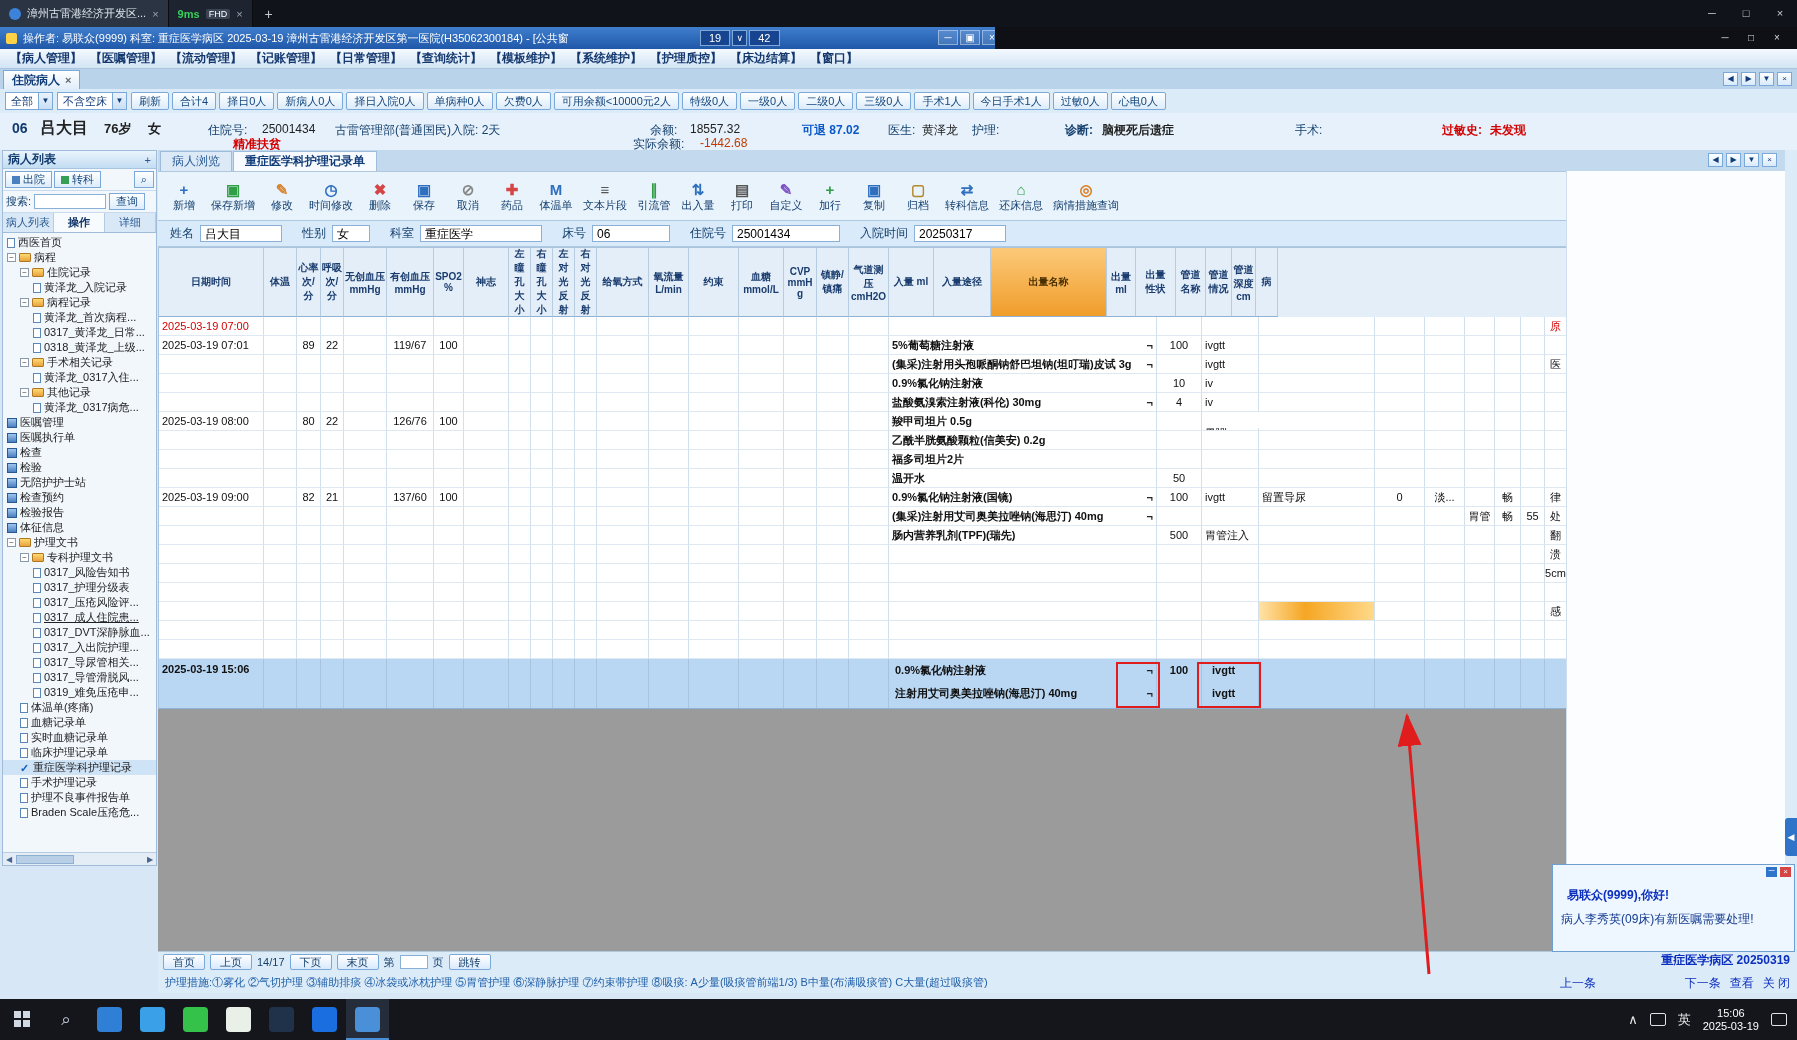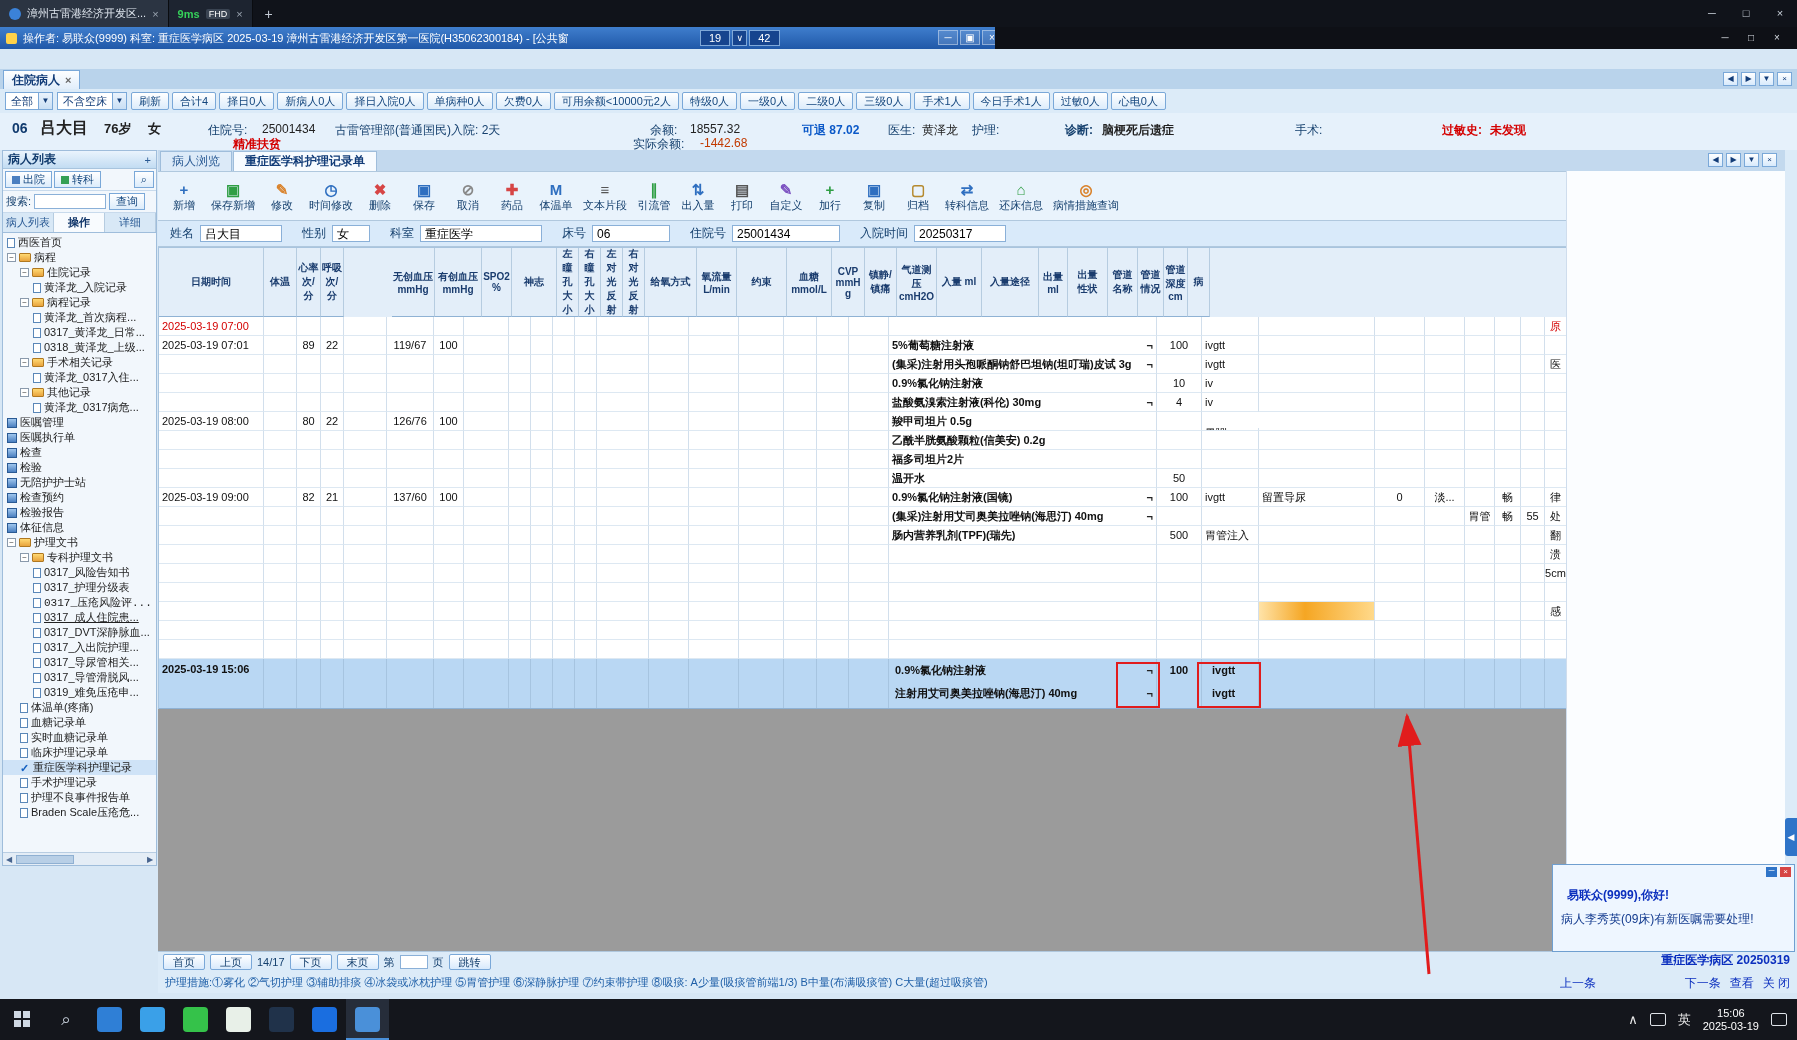--- a/index.html
+++ b/index.html
@@ -218,20 +218,35 @@
       </div>
     <div class="tb-dark">
       <div id="tb-outer-controls" class="wcg">
           <span class="wc">─</span>
           <span class="wc">□</span>
           <span class="wc">×</span>
         </div>
     </div>
   </div>
 
+  <div id="menu-bar">
+    <div id="menu-items">
+        <div class="menu-item">【病人管理】</div>
+        <div class="menu-item">【医嘱管理】</div>
+        <div class="menu-item">【流动管理】</div>
+        <div class="menu-item">【记账管理】</div>
+        <div class="menu-item">【日常管理】</div>
+        <div class="menu-item">【查询统计】</div>
+        <div class="menu-item">【模板维护】</div>
+        <div class="menu-item">【系统维护】</div>
+        <div class="menu-item">【护理质控】</div>
+        <div class="menu-item">【床边结算】</div>
+        <div class="menu-item">【窗口】</div>
+      </div>
+  </div>
 
   <div id="app-tab-strip">
     <div class="wtab">
       <span>住院病人</span>
       <span class="bclose">×</span>
     </div>
     <div id="ws-nav">
         <span class="navbox">◀</span>
         <span class="navbox">▶</span>
         <span class="navbox">▼</span>
@@ -419,21 +434,21 @@
           <span class="tlabel">专科护理文书</span>
         </div>
         <div class="tree-item" style="padding-left: 30px;">
           <span class="ic ic-doc"></span>
           <span class="tlabel">0317_风险告知书</span>
         </div>
         <div class="tree-item" style="padding-left: 30px;">
           <span class="ic ic-doc"></span>
           <span class="tlabel">0317_护理分级表</span>
         </div>
-        <div class="tree-item" style="padding-left: 30px; font-family: Liberation Mono, monospace;">
+        <div class="tree-item" style="padding-left: 30px;">
           <span class="ic ic-doc"></span>
           <span class="tlabel">0317_压疮风险评...</span>
         </div>
         <div class="tree-item" style="padding-left: 30px; text-decoration: underline;">
           <span class="ic ic-doc"></span>
           <span class="tlabel">0317_成人住院患...</span>
         </div>
         <div class="tree-item" style="padding-left: 30px;">
           <span class="ic ic-doc"></span>
           <span class="tlabel">0317_DVT深静脉血...</span>
@@ -602,21 +617,21 @@
       <div class="finput" style="width:92px">20250317</div>
     </div>
     <div id="grid">
       <div id="grid-head">
           <div class="hcell" style="width: 105px;">日期时间</div>
           <div class="hcell" style="width: 33px;">体温</div>
           <div class="hcell" style="width: 24px;">心率
 次/分</div>
           <div class="hcell" style="width: 23px;">呼吸
 次/分</div>
-          <div class="hcell" style="width: 43px; margin-left: 48px;">无创血压
+          <div class="hcell" style="width: 43px;">无创血压
 mmHg</div>
           <div class="hcell" style="width: 47px;">有创血压
 mmHg</div>
           <div class="hcell" style="width: 30px;">SPO2
 %</div>
           <div class="hcell" style="width: 45px;">神志</div>
           <div class="hcell" style="width: 22px;">左瞳孔大小</div>
           <div class="hcell" style="width: 22px;">右瞳孔大小</div>
           <div class="hcell" style="width: 22px;">左对光反射</div>
           <div class="hcell" style="width: 22px;">右对光反射</div>
@@ -627,20 +642,21 @@
           <div class="hcell" style="width: 45px;">血糖
 mmol/L</div>
           <div class="hcell" style="width: 33px;">CVP
 mmHg</div>
           <div class="hcell" style="width: 32px;">镇静/
 镇痛</div>
           <div class="hcell" style="width: 40px;">气道测压
 cmH2O</div>
           <div class="hcell" style="width: 45px;">入量 ml</div>
           <div class="hcell" style="width: 57px;">入量途径</div>
+          <div class="hcell orange" style="width: 116px;">出量名称</div>
           <div class="hcell" style="width: 29px;">出量 ml</div>
           <div class="hcell" style="width: 40px;">出量
 性状</div>
           <div class="hcell" style="width: 30px;">管道
 名称</div>
           <div class="hcell" style="width: 26px;">管道
 情况</div>
           <div class="hcell" style="width: 24px;">管道深度
 cm</div>
           <div class="hcell" style="width: 22px;">病</div>

